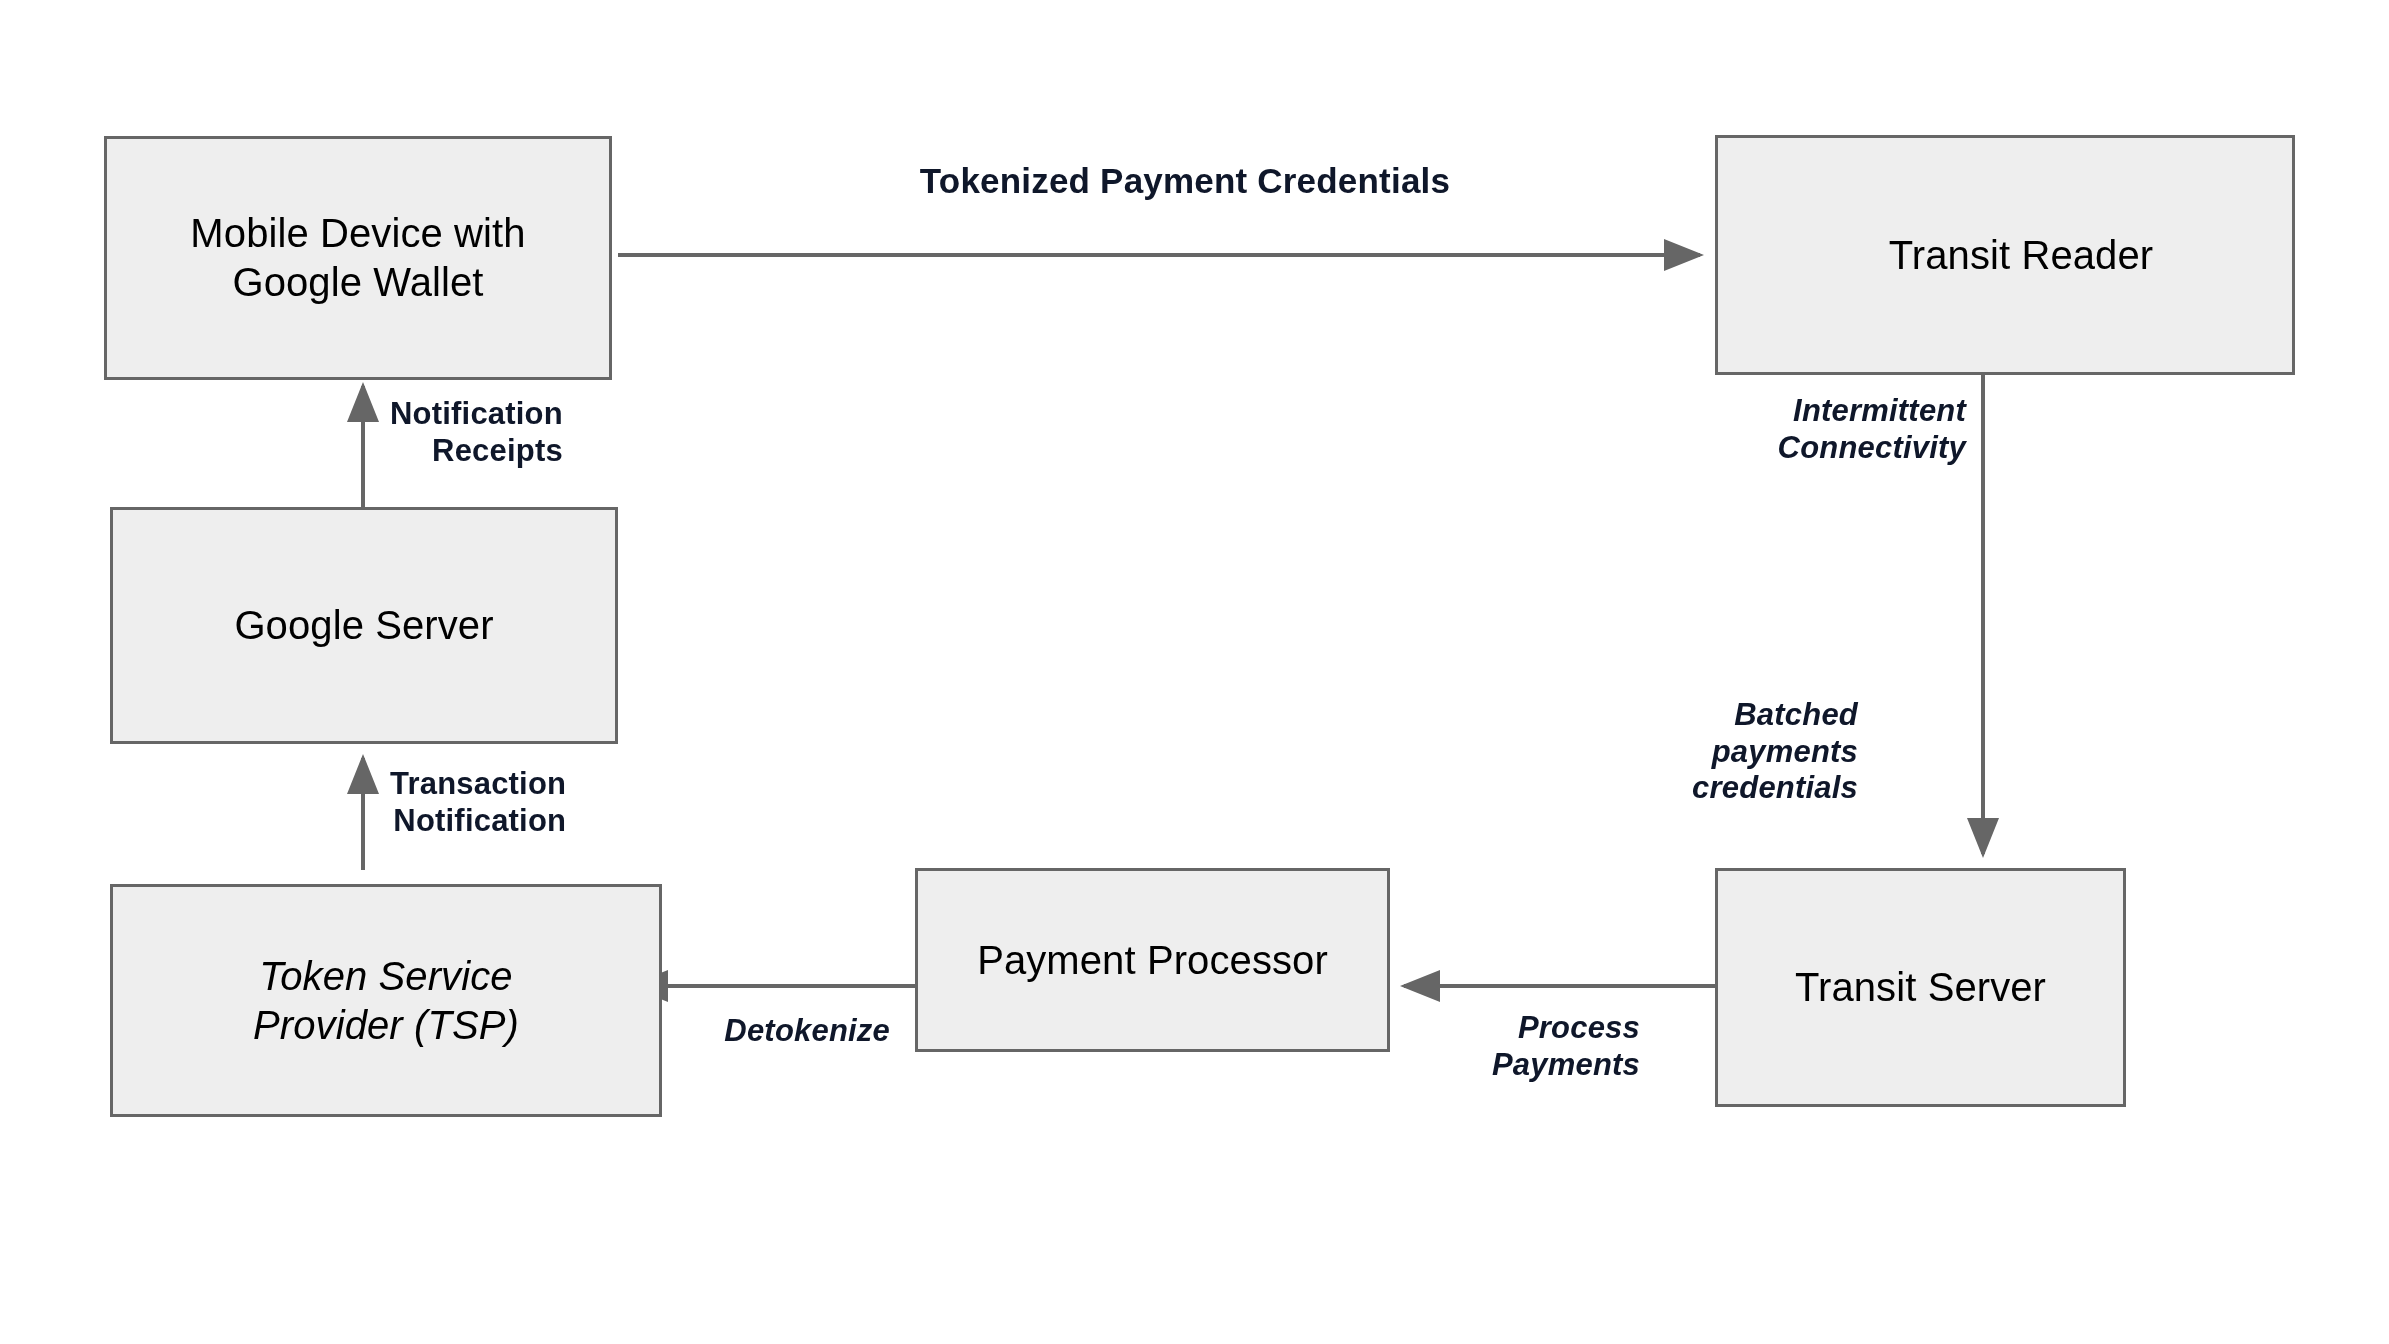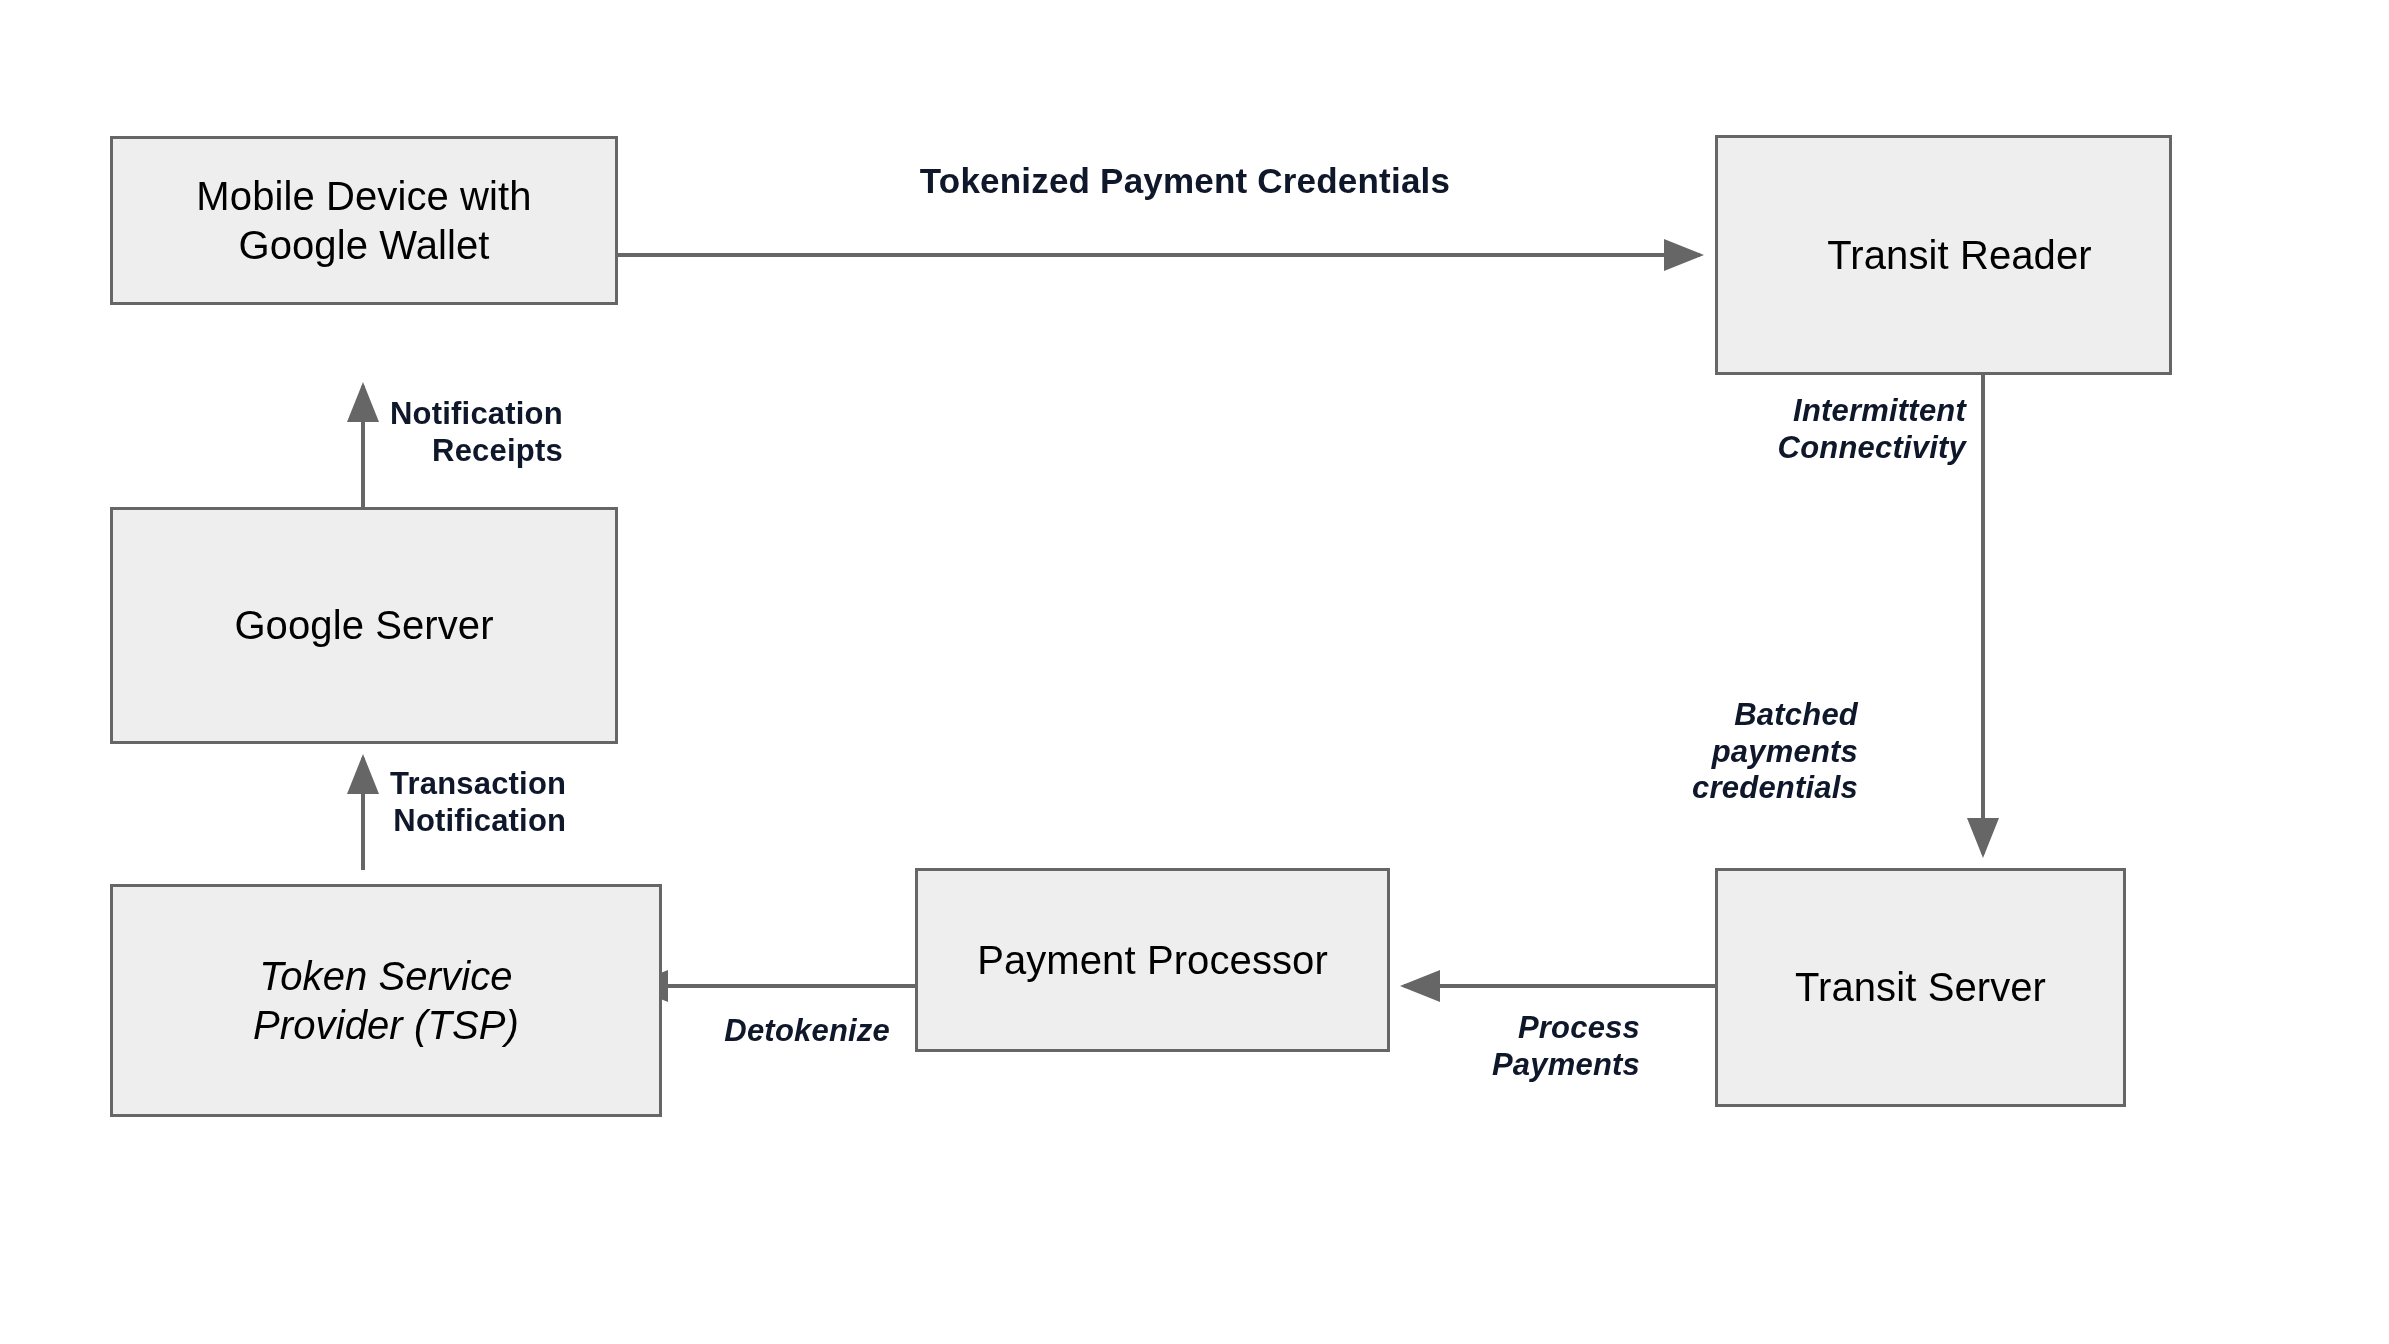--- a/index.html
+++ b/index.html
@@ -88,39 +88,39 @@
 
     <g>
       <line x1="363" y1="870" x2="363" y2="758" stroke="#666666" stroke-width="4" marker-end="url(#arrow-end)"></line>
     </g>
 
     <g>
       <line x1="363" y1="507" x2="363" y2="386" stroke="#666666" stroke-width="4" marker-end="url(#arrow-end)"></line>
     </g>
   </svg>
 
-  <div class="node" style="left:110px; top:136px; width:508px; height:169px;">
+  <div class="node" style="left:104px; top:136px; width:508px; height:244px;">
     <span>Mobile Device with
 Google Wallet</span>
   </div>
 
   <div class="node" style="left:110px; top:507px; width:508px; height:237px;">
     <span>Google Server</span>
   </div>
 
   <div class="node" style="left:110px; top:884px; width:552px; height:233px;font-style:italic;">
     <span>Token Service
 Provider (TSP)</span>
   </div>
 
   <div class="node" style="left:915px; top:868px; width:475px; height:184px;">
     <span>Payment Processor</span>
   </div>
 
-  <div class="node" style="left:1715px; top:135px; width:457px; height:240px;padding-left:32px;">
+  <div class="node" style="left:1715px; top:135px; width:580px; height:240px;padding-left:32px;">
     <span>Transit Reader</span>
   </div>
 
   <div class="node" style="left:1715px; top:868px; width:411px; height:239px;">
     <span>Transit Server</span>
   </div>
 
   <div class="edge-label lbl-center" style="left:1185px; top:160px; font-size:35px;">Tokenized Payment Credentials</div>
 
   <div class="edge-label lbl-right" style="left:1966px; top:393px;">Intermittent

